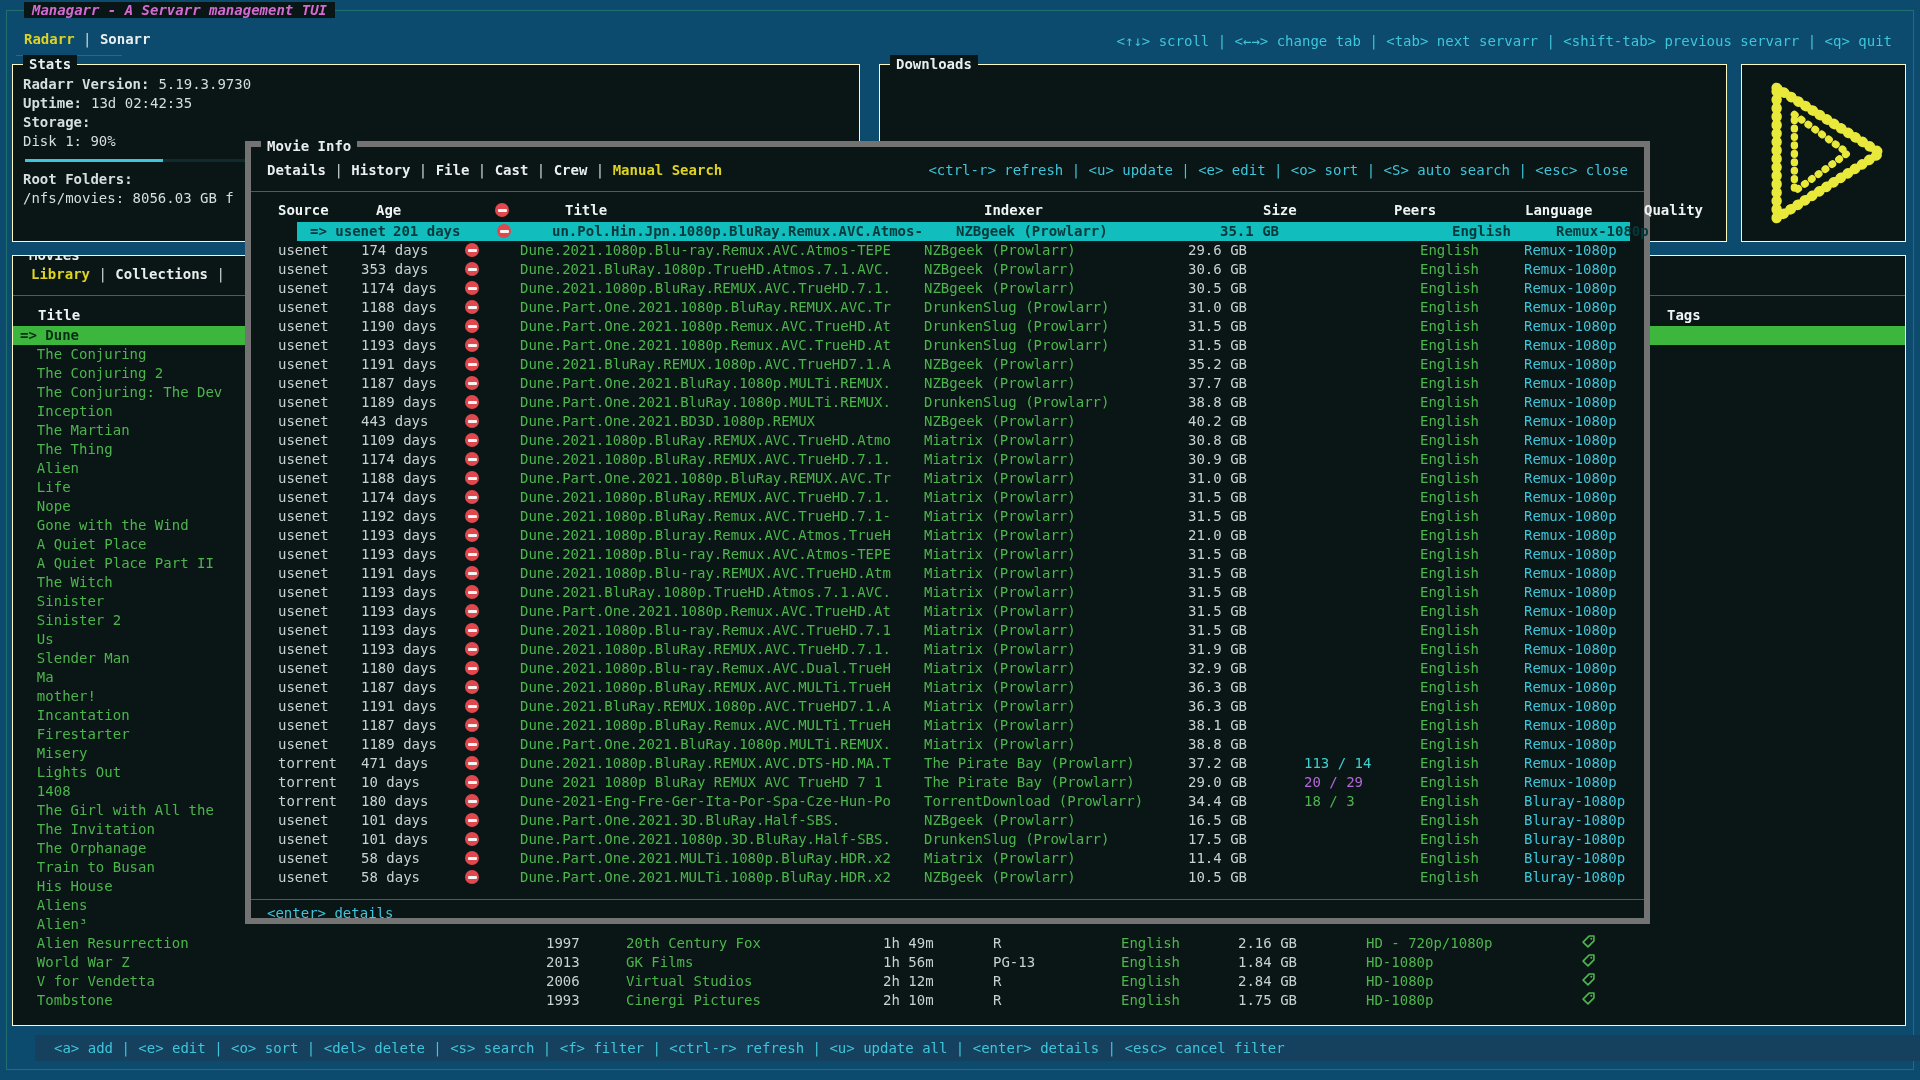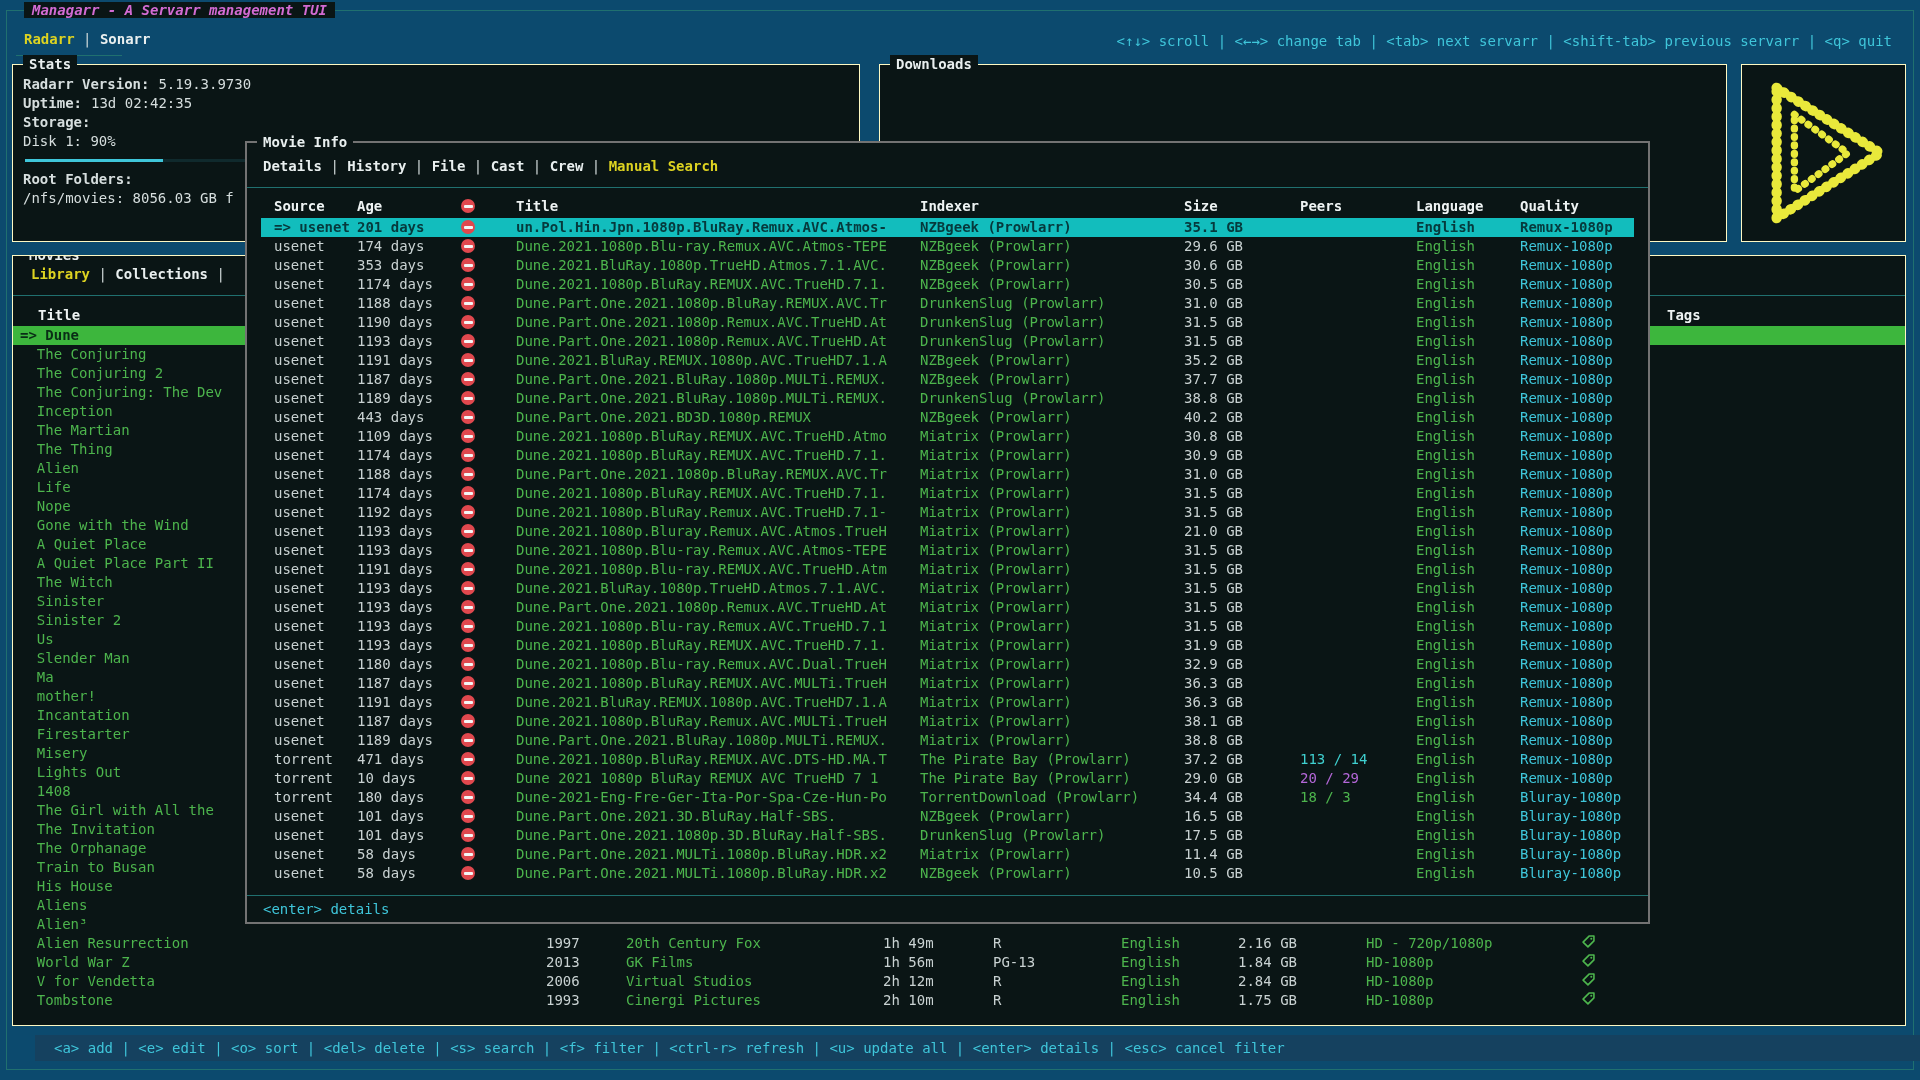--- a/index.html
+++ b/index.html
@@ -41,28 +41,28 @@
   .movies-header .title-hd { padding-left:25px; }
   .m-row { height:19px; line-height:19px; }
   .cell { overflow:hidden; white-space:pre; }
   .title-cell { padding-left:7px; display:flex; }
   .prefix { white-space:pre; }
   .m-row.sel { background:#3db63d; }
   .m-row.sel span { color:#0a2d16 !important; font-weight:bold; }
   .icon-cell { padding-left:10px; }
   .hd { font-weight:bold; color:#eef3f3; }
 
-  .modal { position:absolute; left:245px; top:141px; width:1405px; height:783px; background:#0a1515; border:2px solid #737373; z-index:20; }
+  .modal { position:absolute; left:245px; top:141px; width:1405px; height:783px; background:#0a1515; border:6px solid #737373; z-index:20; }
   .modal > .panel-title { background:#0a1515; }
   .mi-tabs { display:flex; justify-content:space-between; padding:12px 16px 0 16px; height:45px; border-bottom:1px solid #20706f; line-height:22px; }
   .s-grid { display:grid; grid-template-columns:83px 104px 55px 404px 264px 116px 116px 104px 116px; padding-left:13px; }
-  .s-header { margin:6px 14px 0 14px; height:24px; line-height:24px; }
+  .s-header { margin:6px 14px 0 14px; height:24px; line-height:24px;gap:15px; }
   .s-body { margin:0 14px; }
   .s-row { height:19px; line-height:19px; }
-  .s-row.sel { background:#12bdbd; }
+  .s-row.sel { background:#12bdbd;margin-left:32px; }
   .s-row.sel span { color:#06393c !important; font-weight:bold; }
   .mi-sep { border-top:1px solid #20706f; margin-top:12px; }
   .mi-footer { padding:5px 16px; }
 
   .noentry { display:inline-block; width:14px; height:14px; border-radius:50%; background:#e0484e; position:relative; top:2px; }
   .noentry::after { content:""; position:absolute; left:2.5px; top:5.5px; width:9px; height:3px; background:#f4f6f6; border-radius:1px; }
 
   .tab { font-weight:bold; color:#e9efef; cursor:pointer; }
   .tab.active { color:#ddd321; }
   .sep { color:#cfd8d8; white-space:pre; }
@@ -566,20 +566,21 @@
             </svg></div>
           <span class="cell"></span>
         </div>
       </div>
   </div>
 
   <div class="modal">
     <div class="panel-title">Movie Info</div>
     <div class="mi-tabs">
       <div><span class="tab">Details</span><span class="sep"> | </span><span class="tab">History</span><span class="sep"> | </span><span class="tab">File</span><span class="sep"> | </span><span class="tab">Cast</span><span class="sep"> | </span><span class="tab">Crew</span><span class="sep"> | </span><span class="tab active">Manual Search</span></div>
+      <div class="c-cyan">&lt;ctrl-r&gt; refresh | &lt;u&gt; update | &lt;e&gt; edit | &lt;o&gt; sort | &lt;S&gt; auto search | &lt;esc&gt; close</div>
     </div>
     <div class="s-grid s-header">
         <div class="cell hd">Source</div>
         <div class="cell hd">Age</div>
         <div class="cell hd"><span class="noentry"></span></div>
         <div class="cell hd">Title</div>
         <div class="cell hd">Indexer</div>
         <div class="cell hd">Size</div>
         <div class="cell hd">Peers</div>
         <div class="cell hd">Language</div>

